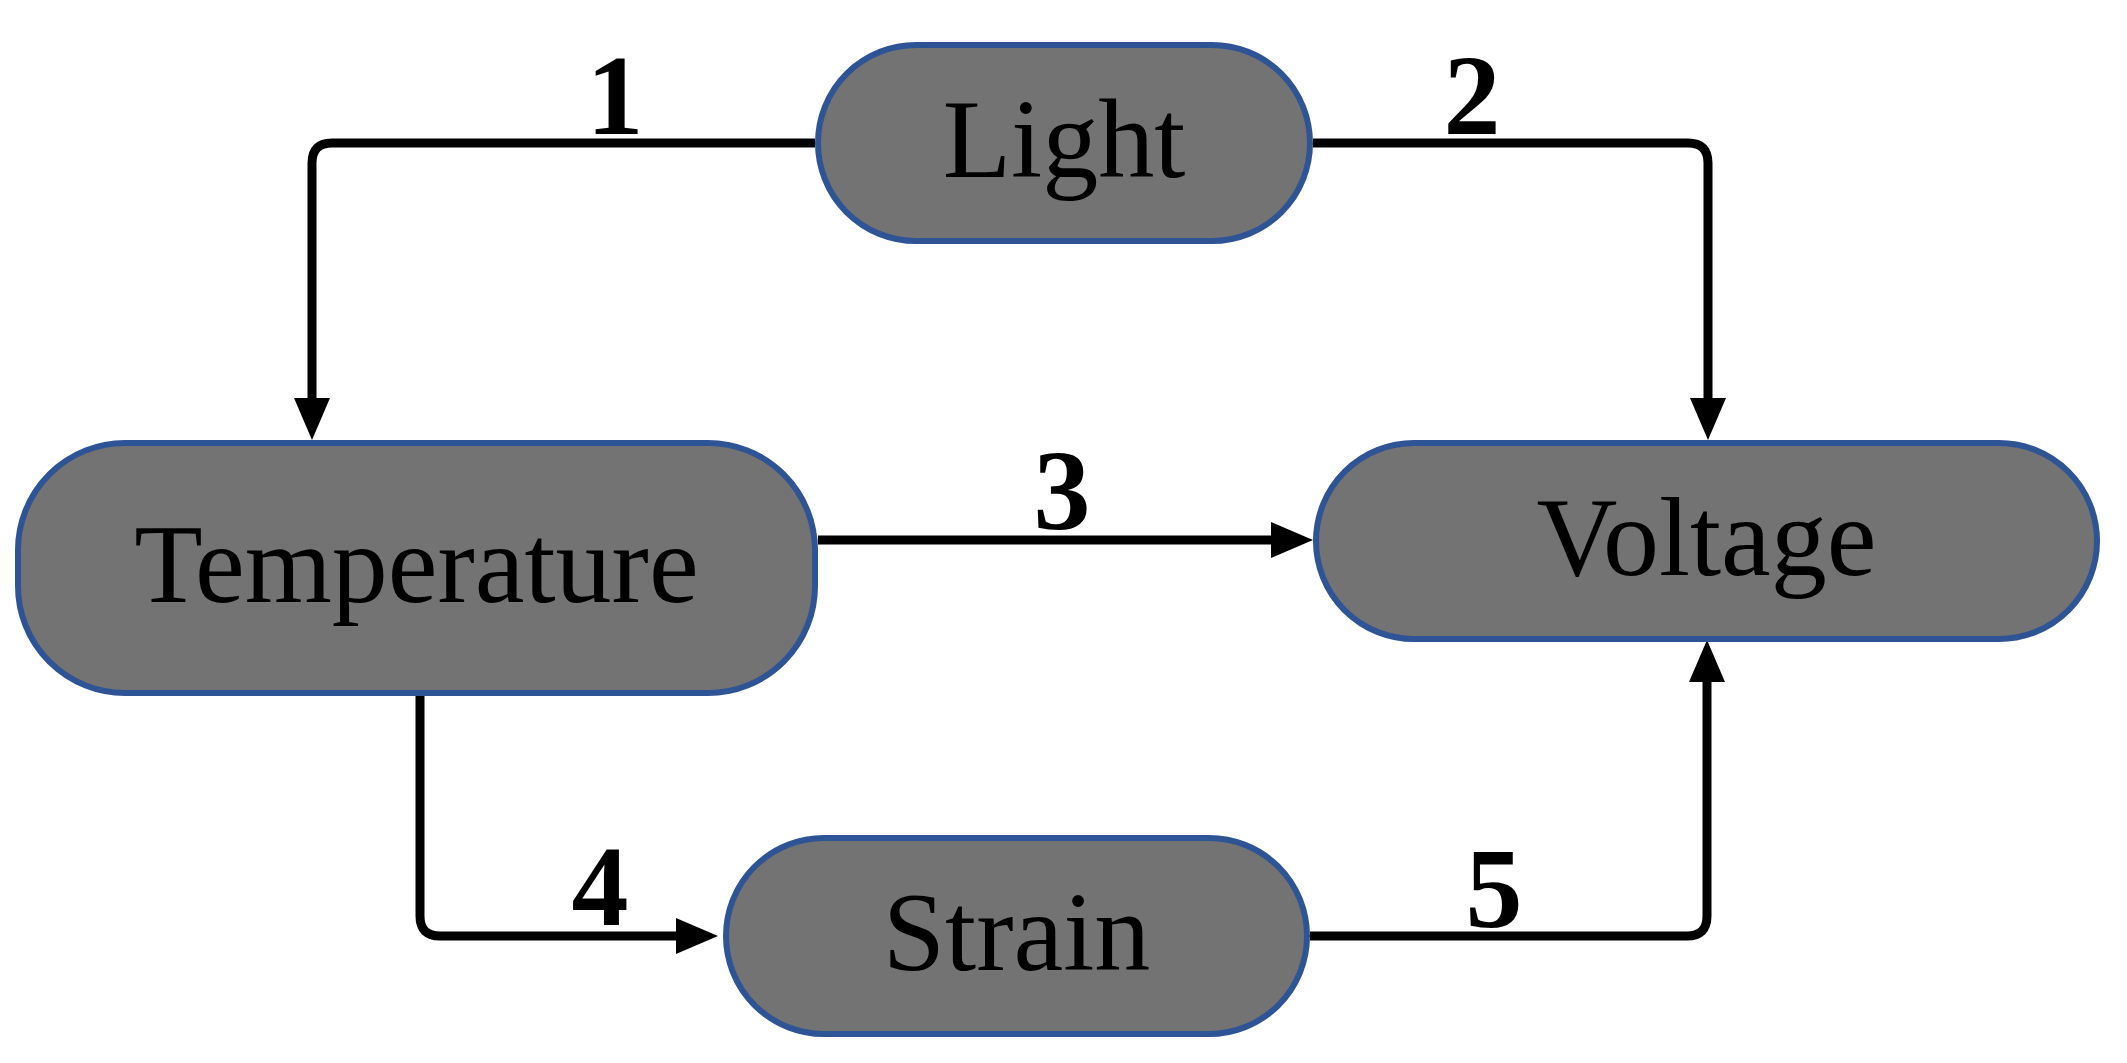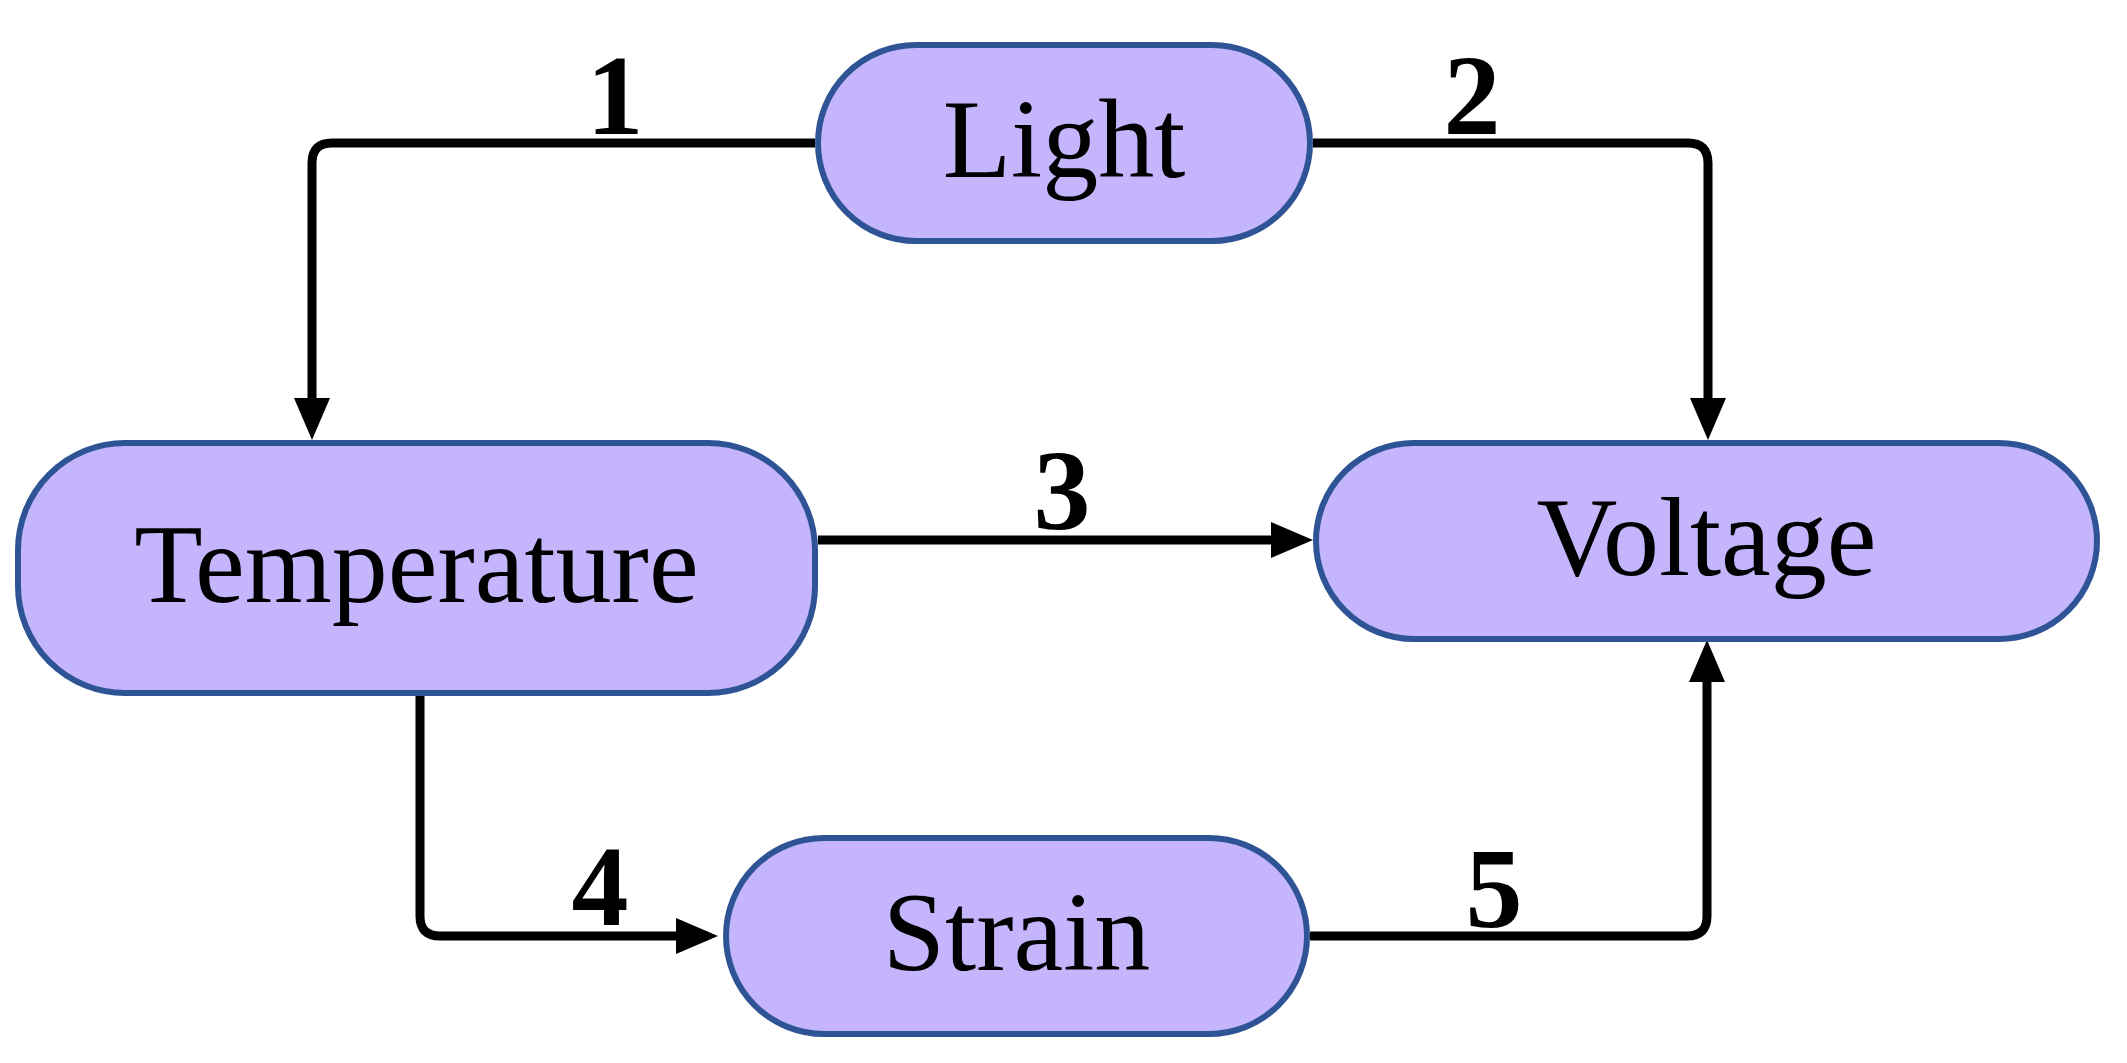--- a/index.html
+++ b/index.html
@@ -18,21 +18,21 @@
   .edges-layer {
     position: absolute;
     left: 0;
     top: 0;
     width: 2127px;
     height: 1063px;
   }
   .node {
     position: absolute;
     box-sizing: border-box;
-    background: #c4b5fd;
+    background: #737373;
     border: 6px solid #2f5496;
     border-radius: 110px;
     display: flex;
     align-items: center;
     justify-content: center;
     color: #000000;
     font-size: 112px;
     line-height: 1;
     padding-bottom: 8px;
   }

